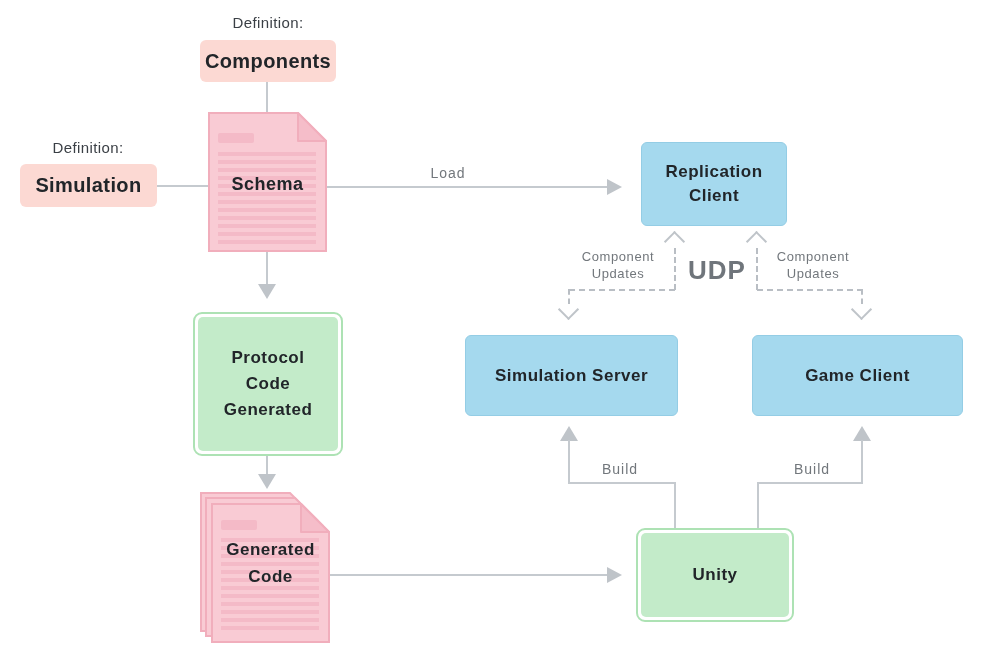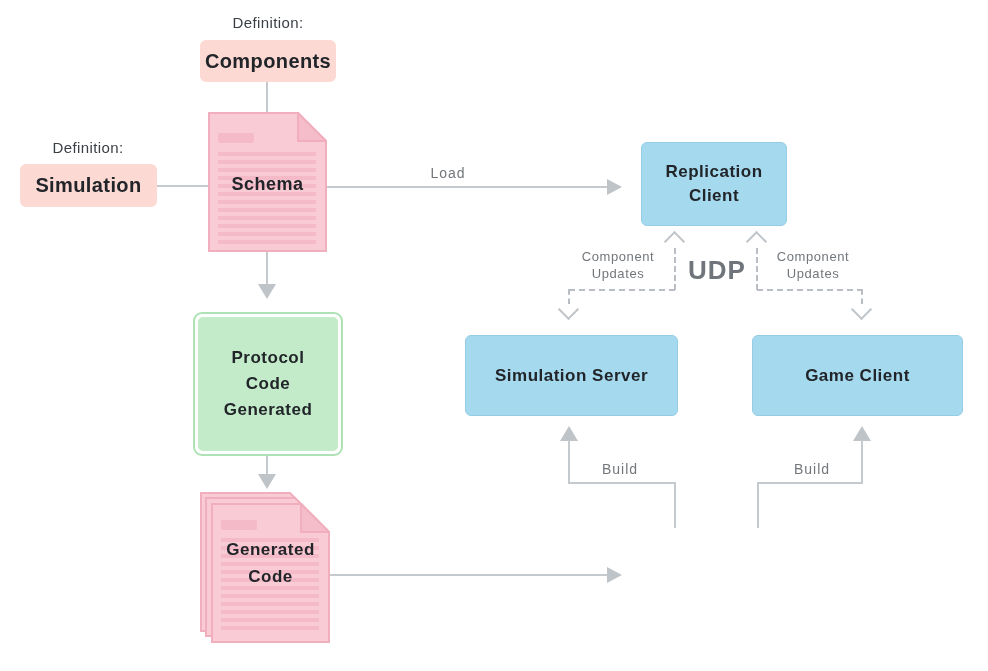--- a/index.html
+++ b/index.html
@@ -158,14 +158,19 @@
   <div class="abs h-line" style="left:568px;top:482px;width:108px;"></div>
   <div class="abs v-line" style="left:674px;top:482px;height:46px;"></div>
   <div class="abs edge-label" style="left:590px;top:461px;width:60px;">Build</div>
 
   <div class="abs tri-up" style="left:853px;top:426px;"></div>
   <div class="abs v-line" style="left:861px;top:440px;height:44px;"></div>
   <div class="abs h-line" style="left:757px;top:482px;width:106px;"></div>
   <div class="abs v-line" style="left:757px;top:482px;height:46px;"></div>
   <div class="abs edge-label" style="left:782px;top:461px;width:60px;">Build</div>
 
+  <div class="abs green-node" style="left:636px;top:528px;width:158px;height:94px;">
+    <div class="green-inner">
+      <span>Unity</span>
+    </div>
+  </div>
 
 </div>
 
 </body></html>

